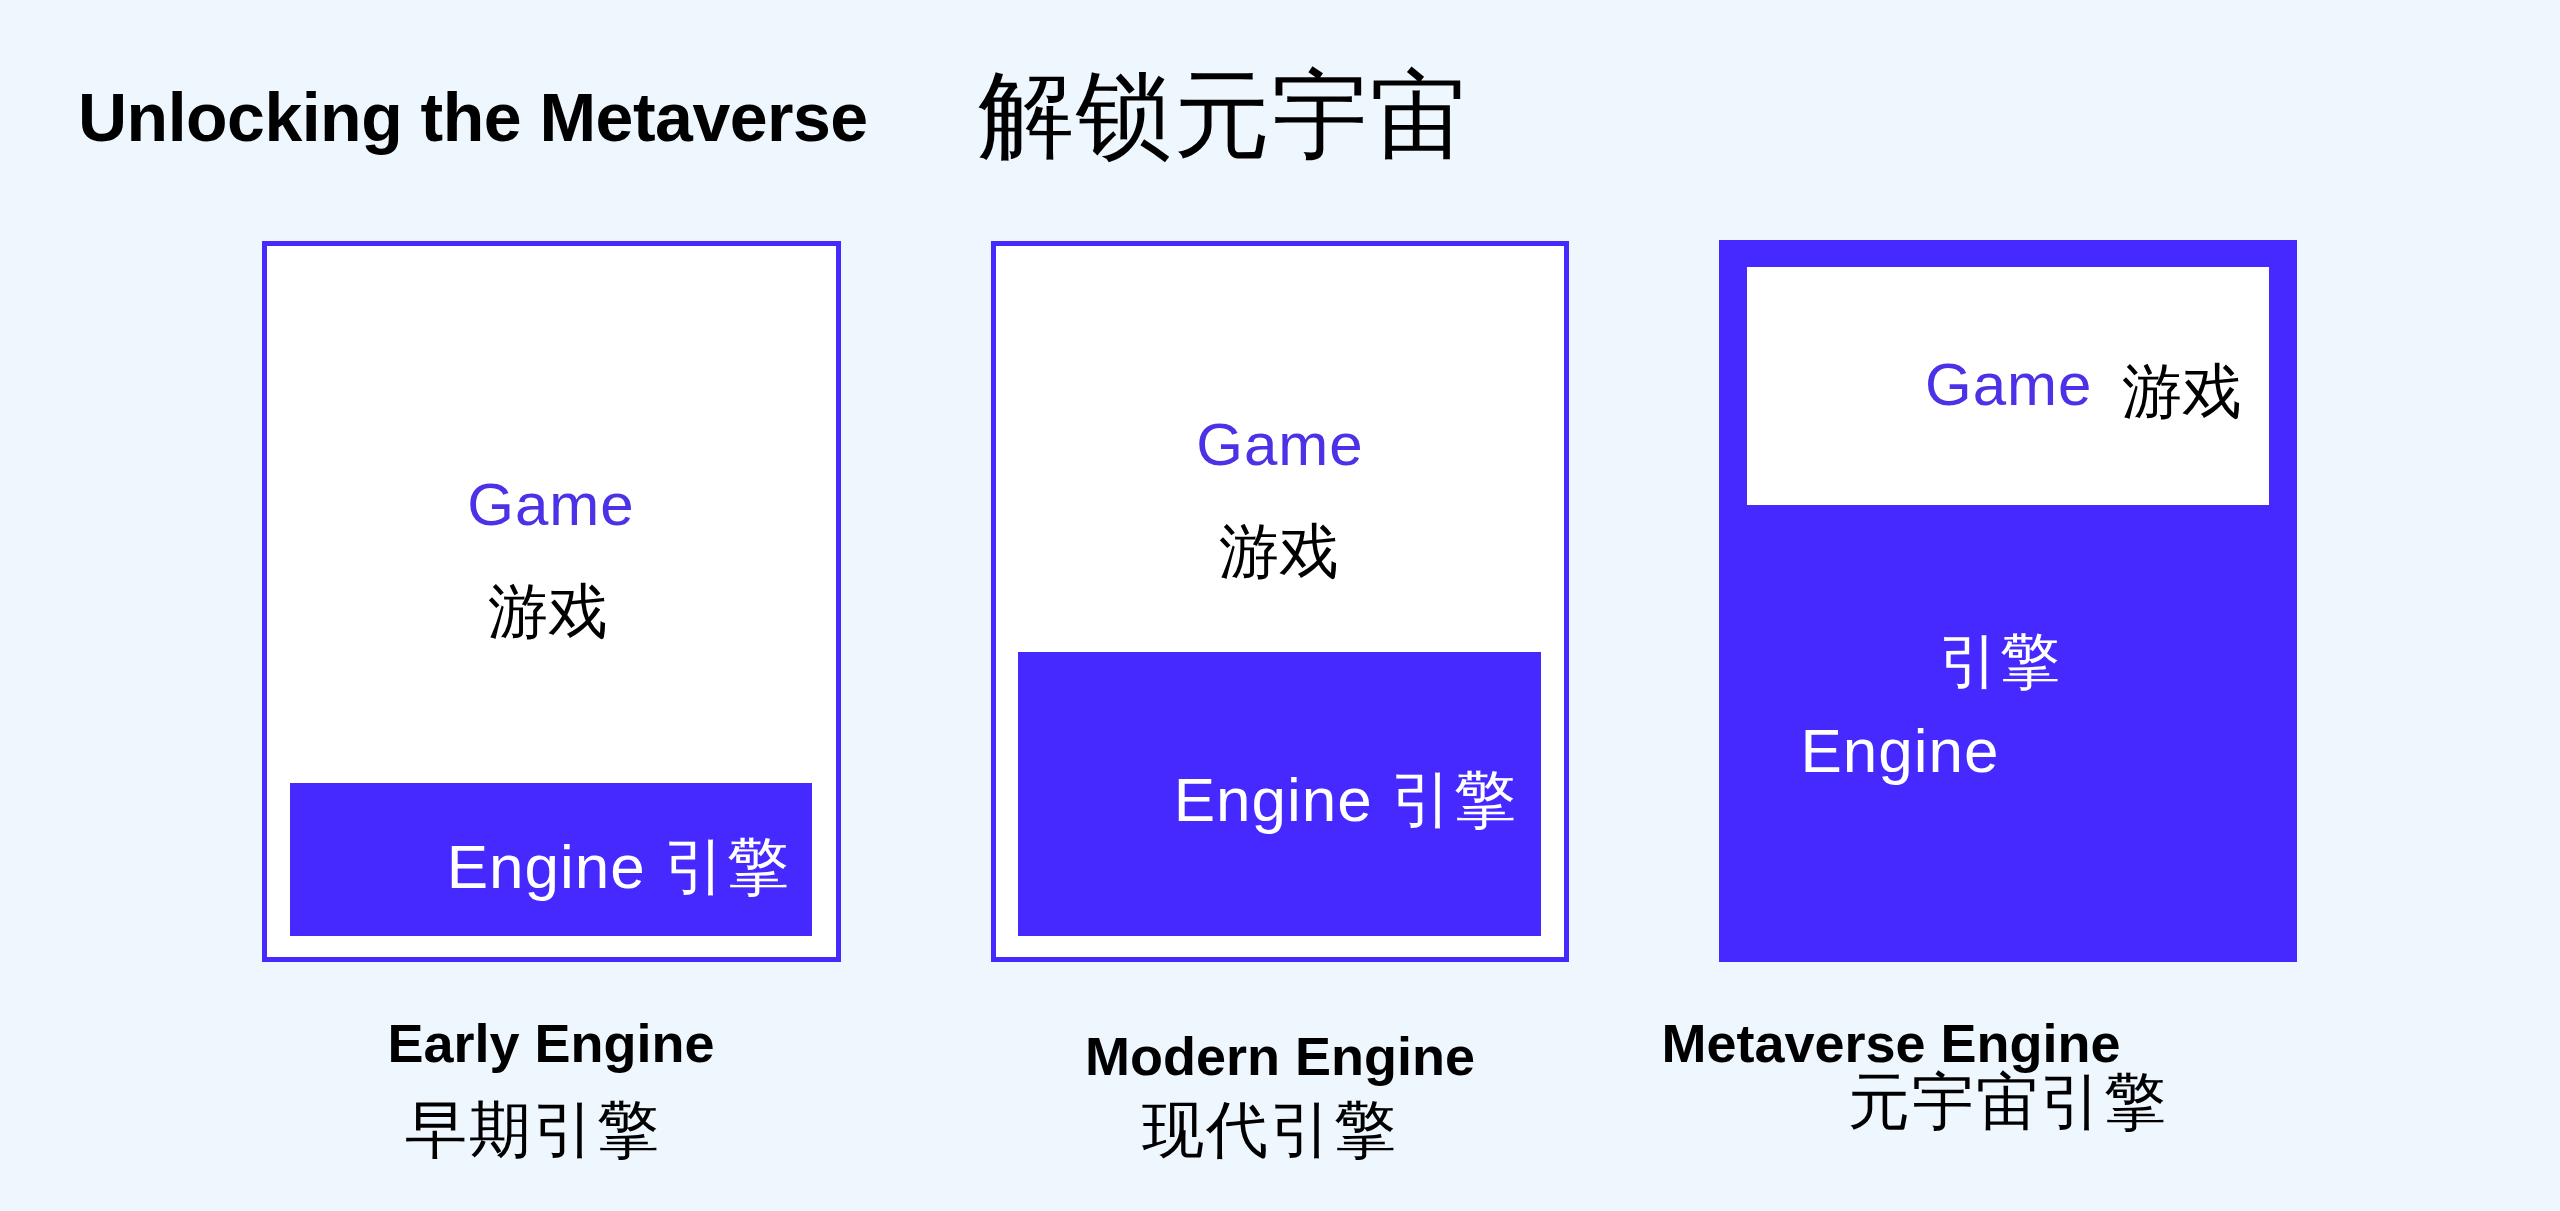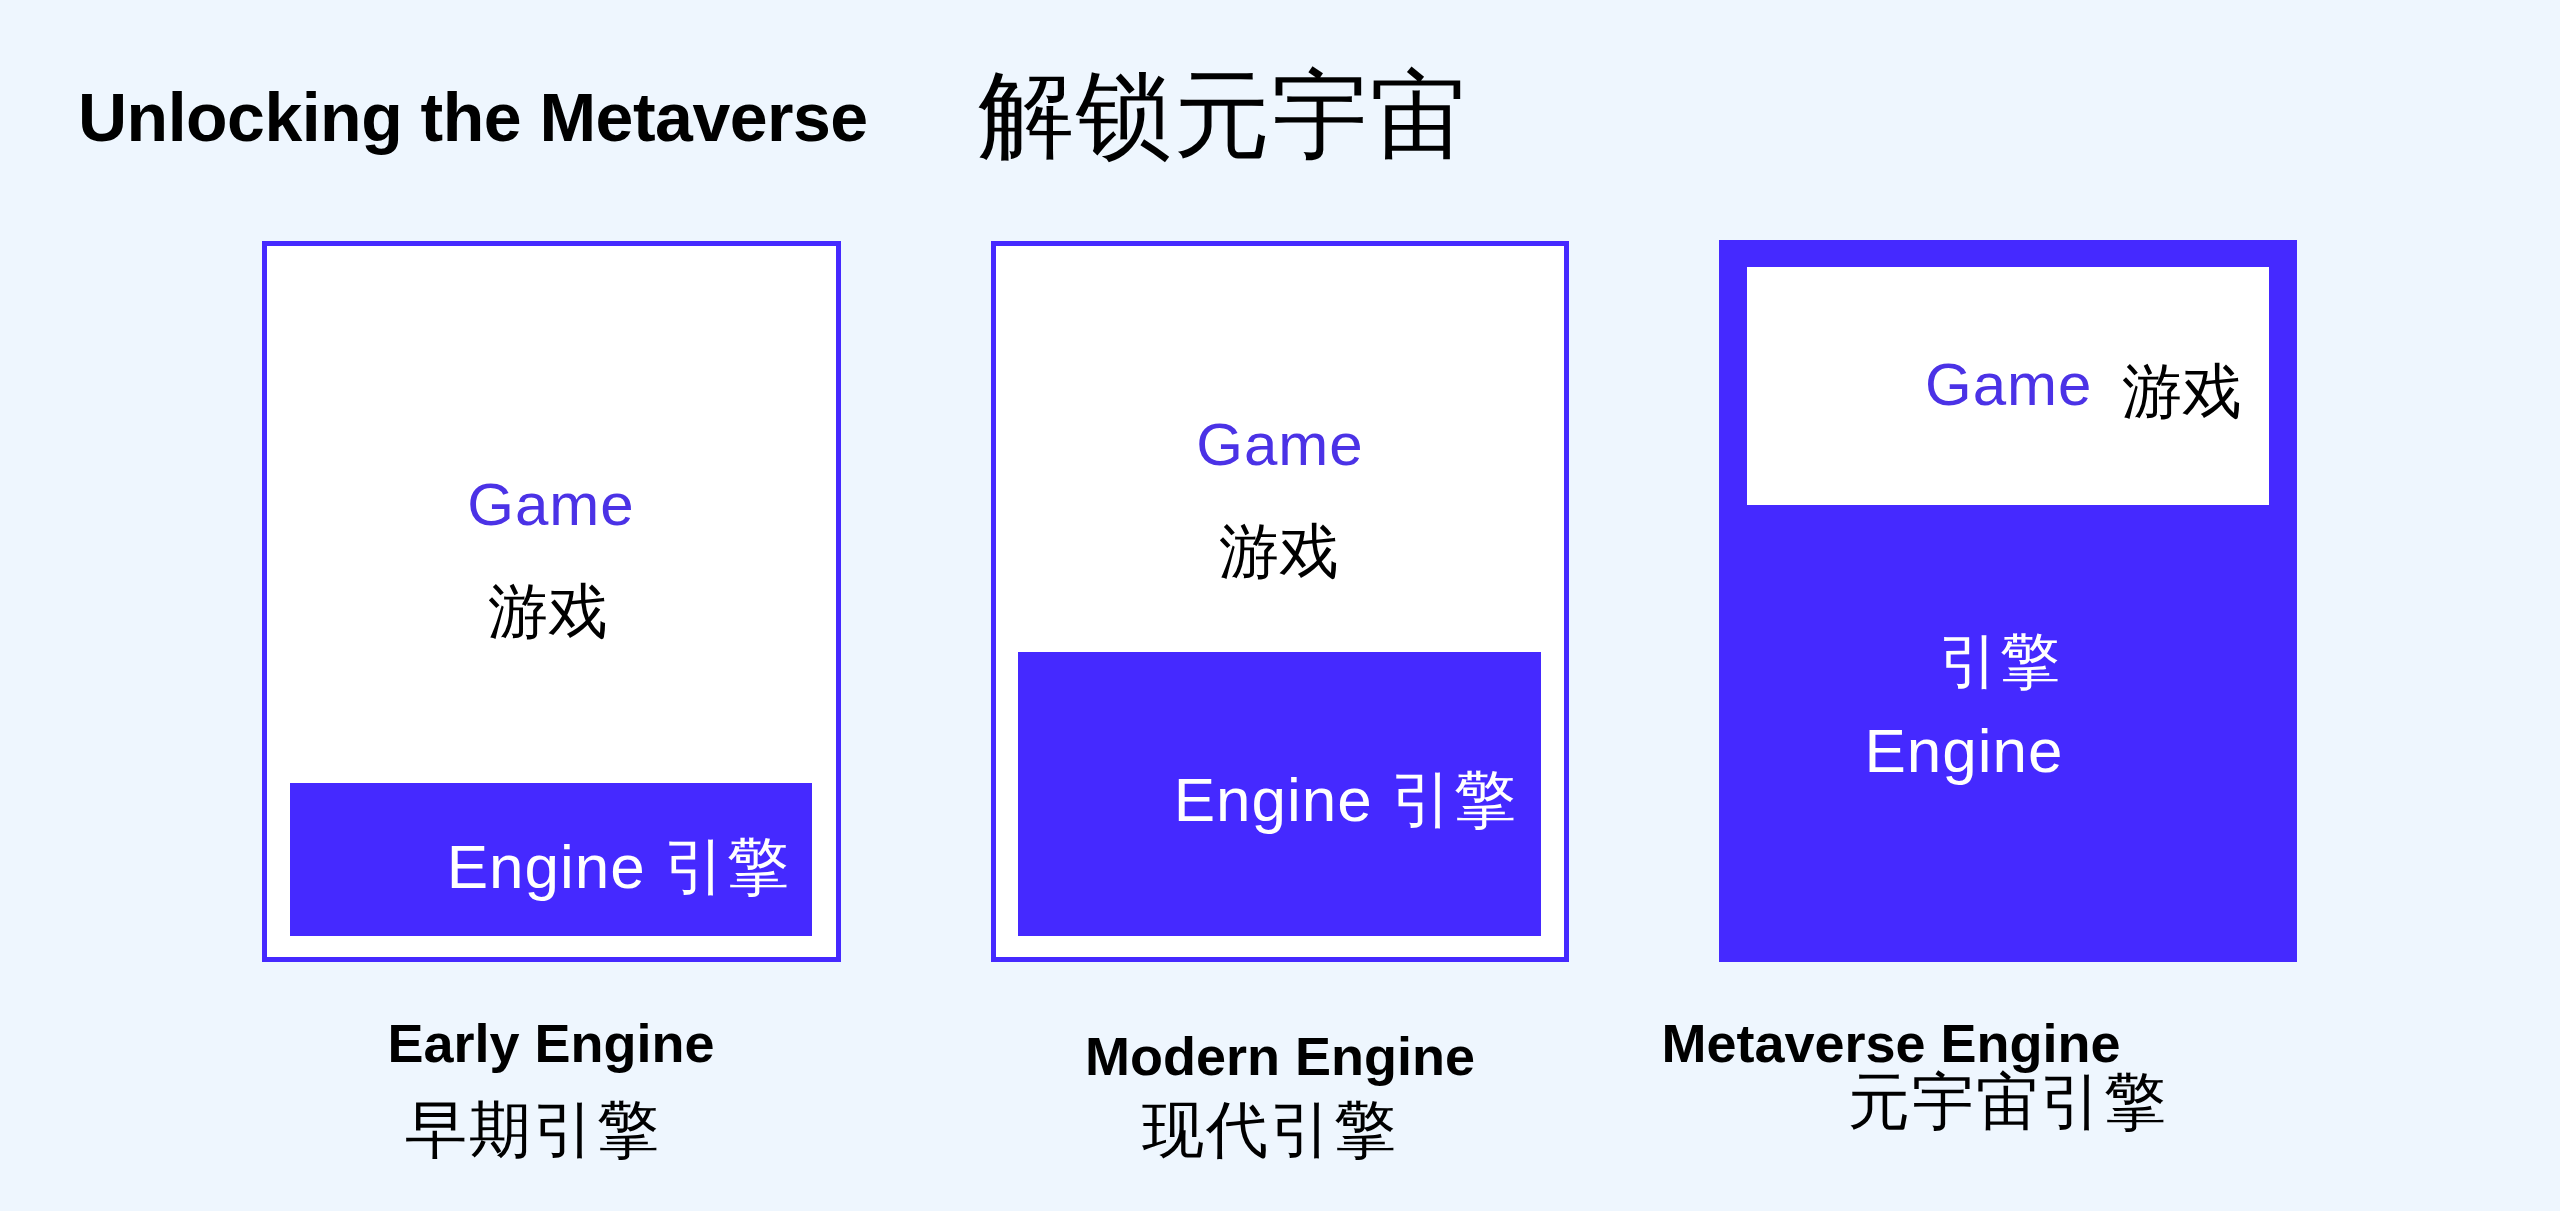--- a/index.html
+++ b/index.html
@@ -65,21 +65,21 @@
 <div class="abs game-en center-x" style="left:1280px; top:410px;">Game</div>
 <div class="abs game-zh center-x" style="left:1279px; top:512px;">游戏</div>
 <div class="abs engine-block" style="left:1018px; top:652px; width:523px; height:284px;"></div>
 <div class="abs engine-text" style="right:1043px; top:758px; text-align:right;">Engine 引擎</div>
 
 <div class="abs box filled" style="left:1719px; top:240px; width:578px; height:722px;"></div>
 <div class="abs inner-white" style="left:1747px; top:267px; width:522px; height:238px;"></div>
 <div class="abs game-en" style="left:1925px; top:350px;">Game</div>
 <div class="abs game-zh" style="left:2122px; top:352px;">游戏</div>
 <div class="abs engine-text center-x" style="left:2000px; top:622px; font-family:'DejaVu Sans', sans-serif; font-size:60px;">引擎</div>
-<div class="abs engine-text center-x" style="left:1964px; top:715px;text-align:center;">Engine</div>
+<div class="abs engine-text center-x" style="left:1900px; top:715px;text-align:center;">Engine</div>
 
 <div class="abs label-en center-x" style="left:551px; top:1012px;">Early Engine</div>
 <div class="abs label-zh center-x" style="left:533px; top:1088px;">早期引擎</div>
 
 <div class="abs label-en center-x" style="left:1280px; top:1012px;margin-top:13px;">Modern Engine</div>
 <div class="abs label-zh center-x" style="left:1270px; top:1088px;">现代引擎</div>
 
 <div class="abs label-en center-x" style="left:1891px; top:1012px;">Metaverse Engine</div>
 <div class="abs label-zh center-x" style="left:2008px; top:1060px;">元宇宙引擎</div>
 

